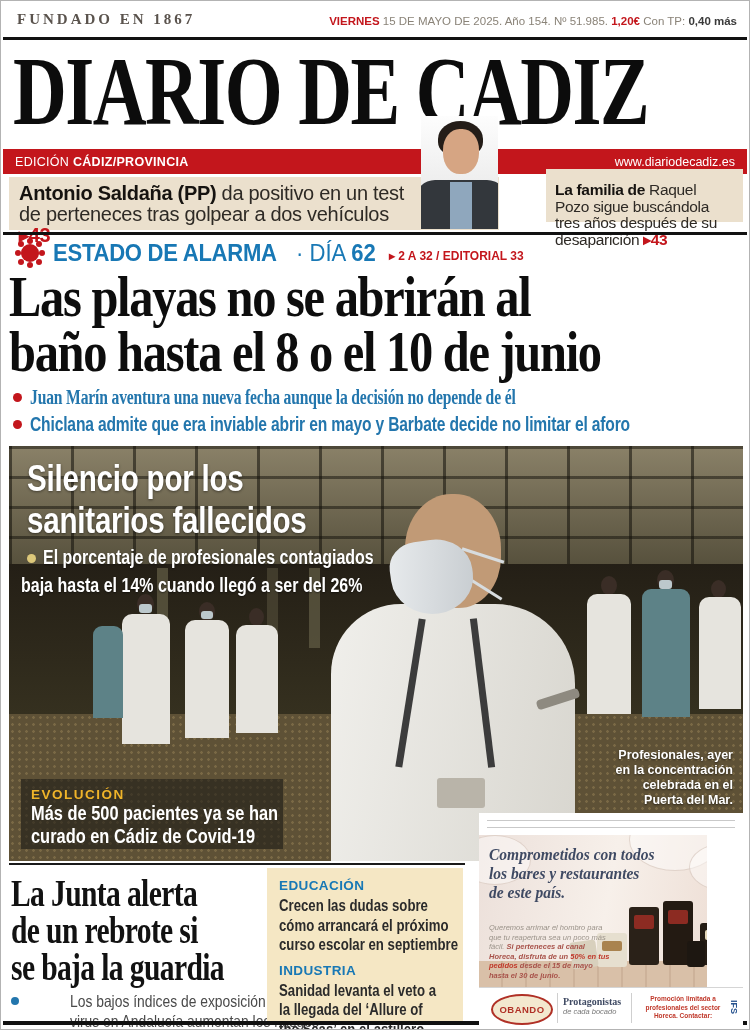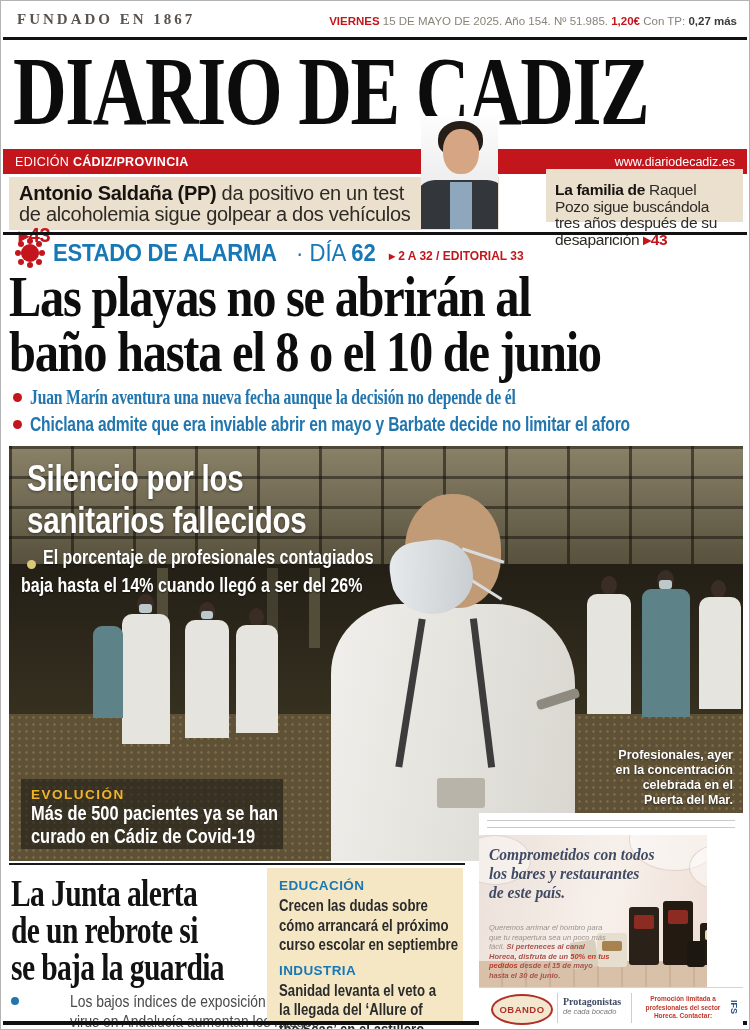--- a/index.html
+++ b/index.html
@@ -81,21 +81,21 @@
   .cm-mask{position:absolute;left:382px;top:94px;width:82px;height:74px;border-radius:34% 46% 48% 52%;
            background:linear-gradient(100deg,#e8ebed,#c7ccd0);transform:rotate(-8deg);}
   .cm-strap{position:absolute;width:44px;height:3px;background:#d7dcdf;transform:rotate(18deg);}
   .cm-torso{position:absolute;left:322px;top:158px;width:244px;height:260px;border-radius:70px 80px 0 0;
             background:linear-gradient(100deg,#f0efeb,#d8d6cf);}
   .cm-lan{position:absolute;width:7px;background:#3c3c3c;}
   .cm-badge{position:absolute;left:428px;top:332px;width:48px;height:30px;border-radius:3px;background:#b9b4a9;}
 
   .ph-hl{left:18px;font-size:37px;line-height:42px;font-weight:bold;color:#fff;letter-spacing:-.3px;
          transform:scaleX(.8);transform-origin:0 0;white-space:nowrap;text-shadow:0 1px 3px rgba(0,0,0,.45);}
-  .ph-b{left:18px;display:flex;align-items:flex-end;}
+  .ph-b{left:18px;display:flex;align-items:flex-start;}
   .ph-b .ydot{width:9px;height:9px;border-radius:50%;background:#ddc87a;margin:8px 7px 0 0;flex:none;}
   .ph-b .t{font-size:20px;font-weight:bold;color:#fff;transform:scaleX(.8);transform-origin:0 0;white-space:nowrap;
            text-shadow:0 1px 2px rgba(0,0,0,.5);}
   .ph-b2{left:12px;}
   .caption{right:10px;top:302px;width:132px;text-align:right;font-size:12.5px;line-height:15px;font-weight:bold;color:#fff;
            text-shadow:0 1px 2px rgba(0,0,0,.6);}
   .evo{left:12px;top:333px;width:262px;height:70px;background:rgba(30,28,24,.6);padding:8px 10px;box-sizing:border-box;}
   .evo .lbl{font-size:13.5px;font-weight:bold;color:#f0b429;letter-spacing:1.5px;}
   .evo .line{font-size:20px;font-weight:bold;color:#fff;line-height:23px;transform:scaleX(.82);transform-origin:0 0;white-space:nowrap;}
 
@@ -147,36 +147,36 @@
 
 <div class="page">
 
   <div class="abs founded ser">FUNDADO EN 1867</div>
   <div class="abs dateline nw">
     <span class="red">VIERNES</span>
     <span>15 DE MAYO DE 2025.</span>
     <span>Año 154. Nº 51.985.</span>
     <span class="red">1,20€</span>
     <span>Con TP:</span>
-    <span class="dark">0,27 más</span>
+    <span class="dark">0,40 más</span>
   </div>
 
   <div class="abs mast-rule"></div>
   <div class="abs mast ser">DIARIO DE CADIZ</div>
 
   <div class="abs redbar">
     <div class="lft">
       <span>EDICIÓN </span><span class="reg">CÁDIZ/PROVINCIA</span>
     </div>
     <div class="web">www.diariodecadiz.es</div>
   </div>
 
   <div class="abs teaser teaser-l">
     <span class="txt">
-      <span class="lead">Antonio Saldaña (PP)</span><span> da positivo en un test de alcoholemia sigue golpear a dos vehículos </span><span class="pref">▸43</span>
+      <span class="lead">Antonio Saldaña (PP)</span><span> da positivo en un test de perteneces tras golpear a dos vehículos </span><span class="pref">▸43</span>
     </span>
   </div>
 
   <div class="abs teaser teaser-r">
     <span class="lead">La familia de</span><span> Raquel Pozo sigue buscándola tres años después de su desaparición </span><span class="pref">▸43</span>
   </div>
 
   <div class="abs port">
     <div class="hair"></div>
     <div class="face"></div>

